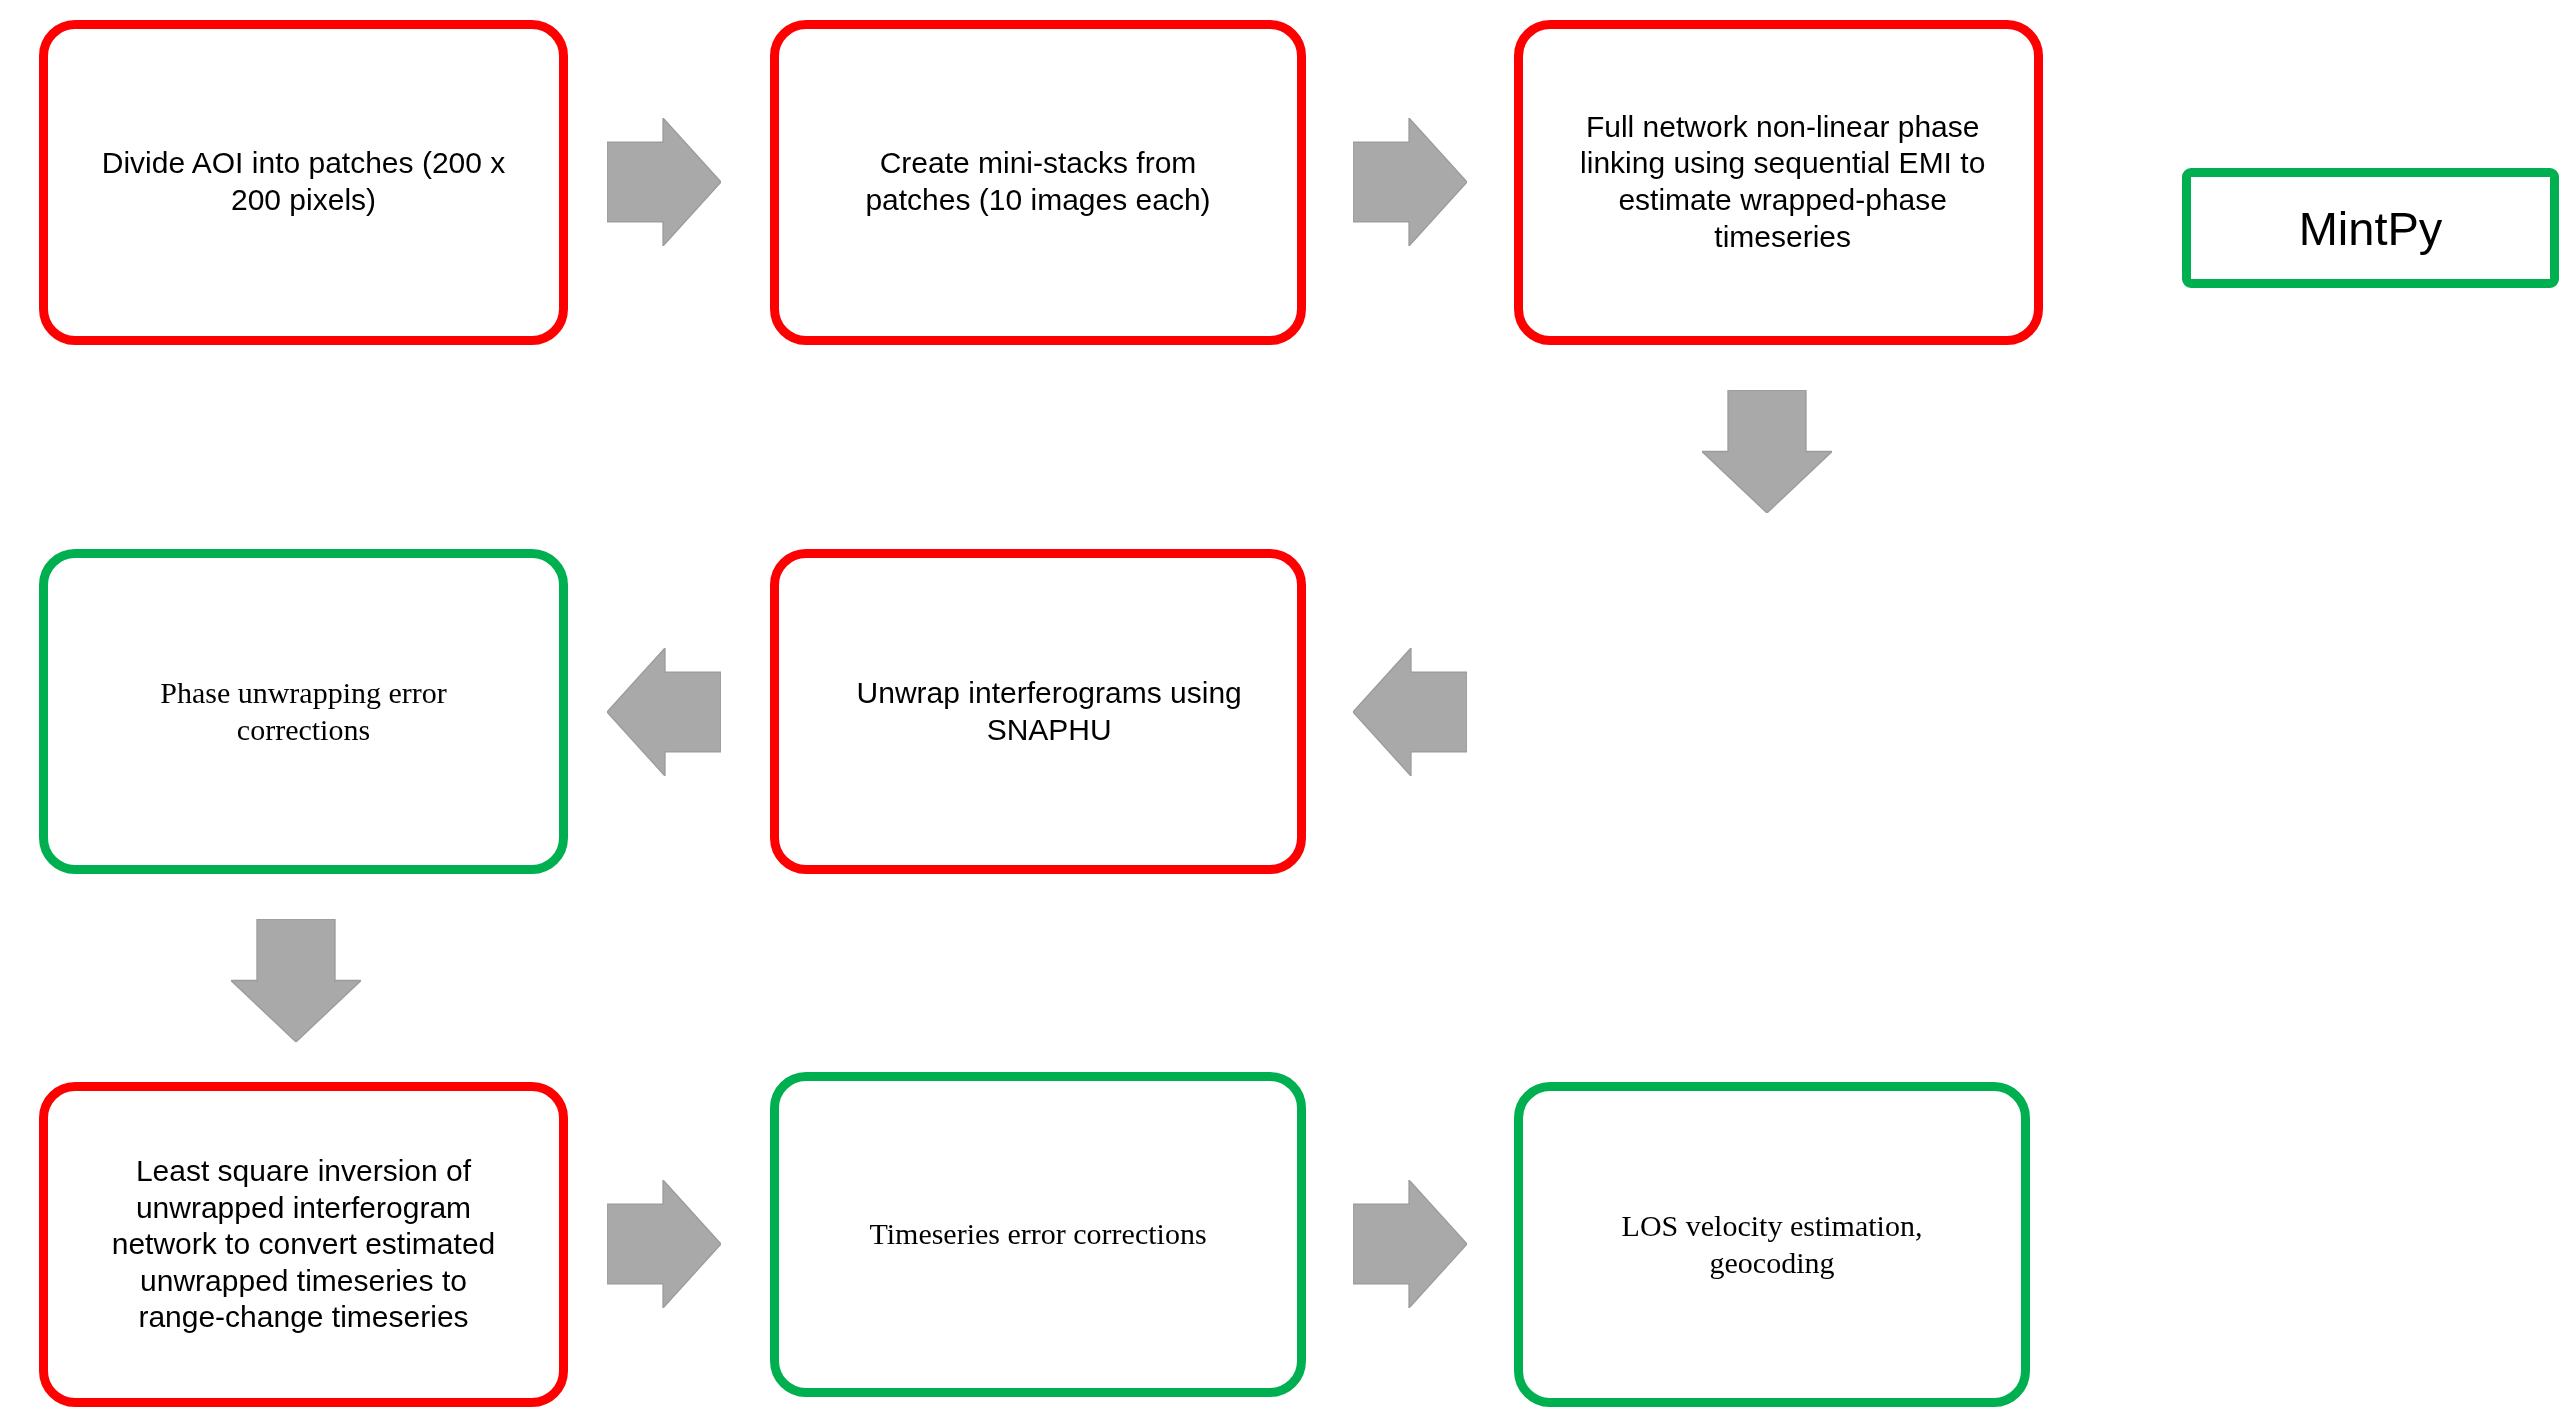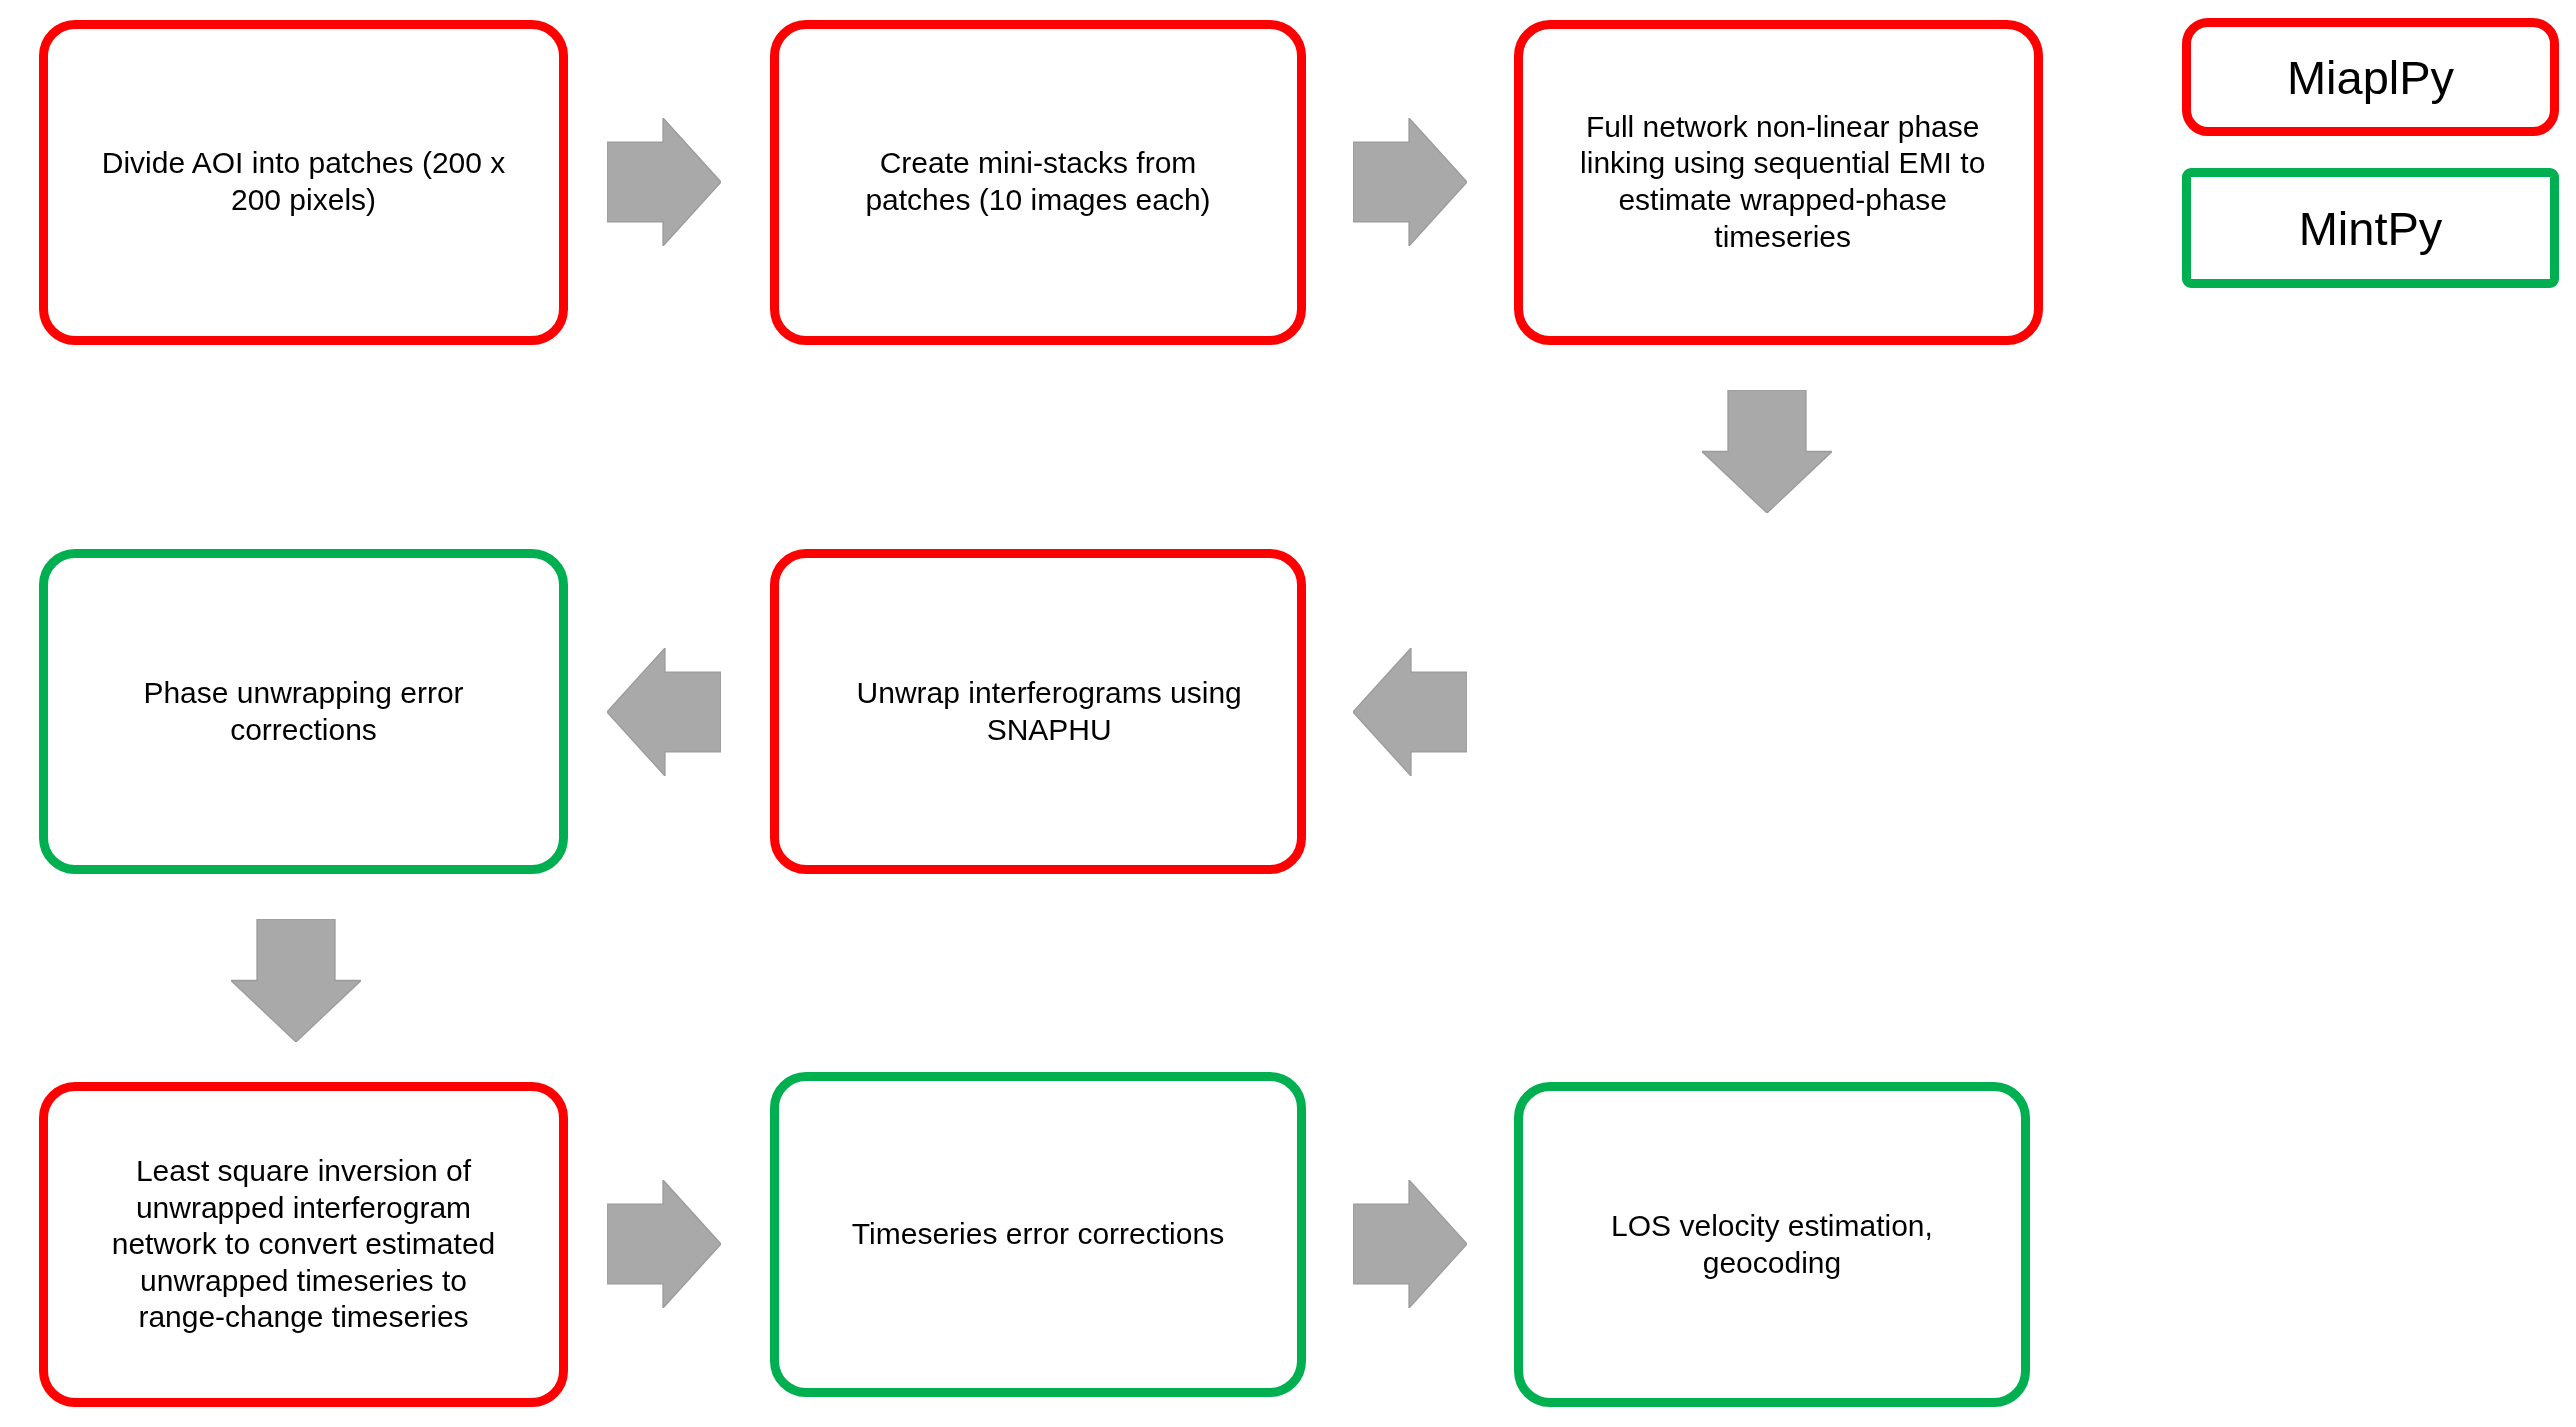--- a/index.html
+++ b/index.html
@@ -20,21 +20,21 @@
     display: flex;
     align-items: center;
     justify-content: center;
     text-align: center;
     padding: 6.5px 15.6px;
     font-size: 30px;
     line-height: 1.22;
     color: var(--text, #000000);
     white-space: pre-line;
   }
-  .box.green { border-color: var(--mintpy, #00b050); }
+  .box.green { border-color: var(--mintpy, #00b050); font-family: Liberation Serif, serif; }
   .legend-box {
     position: absolute;
     box-sizing: border-box;
     background: #ffffff;
     border: 9.7px solid var(--miaplpy, #fe0000);
     border-radius: 26px;
     display: flex;
     align-items: center;
     justify-content: center;
     text-align: center;
@@ -84,23 +84,20 @@
   <div class="arrow" id="arrow-r2">
     <svg viewBox="0 0 175 197" preserveAspectRatio="none">
         <polygon points="0,37 86,37 86,0 175,98.5 86,197 86,160 0,160"></polygon>
       </svg>
   </div>
   <div class="box" id="box-linking">Full network non-linear phase
 linking using sequential EMI to
 estimate wrapped-phase
 timeseries</div>
 
-  <div class="legend-box" id="legend-miaplpy">
-    <span>MiaplPy</span>
-  </div>
   <div class="legend-box green" id="legend-mintpy">
     <span>MintPy</span>
   </div>
 
   <div class="arrow" id="arrow-d1">
     <svg viewBox="0 0 200 190" preserveAspectRatio="none">
         <polygon points="40,0 160,0 160,95 200,95 100,190 0,95 40,95"></polygon>
       </svg>
   </div>
 

